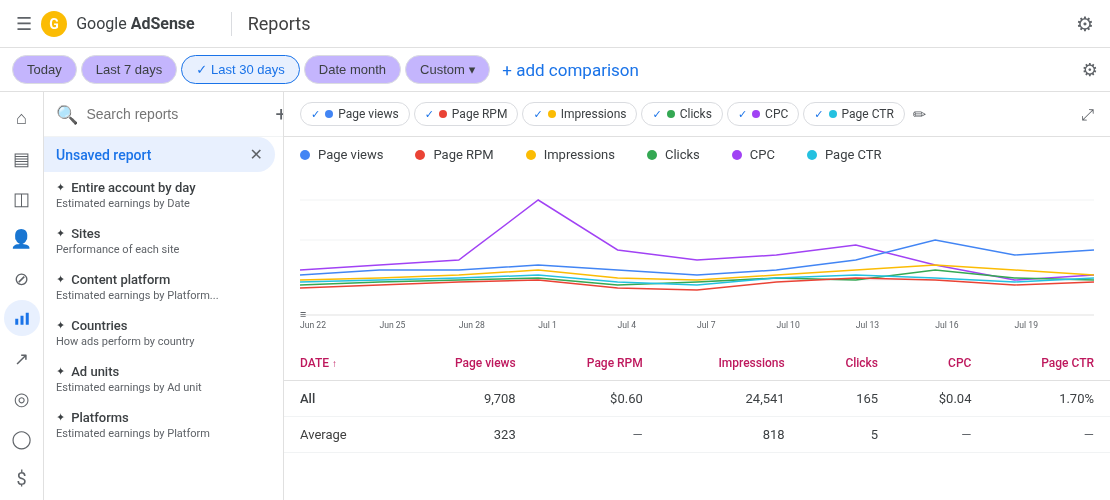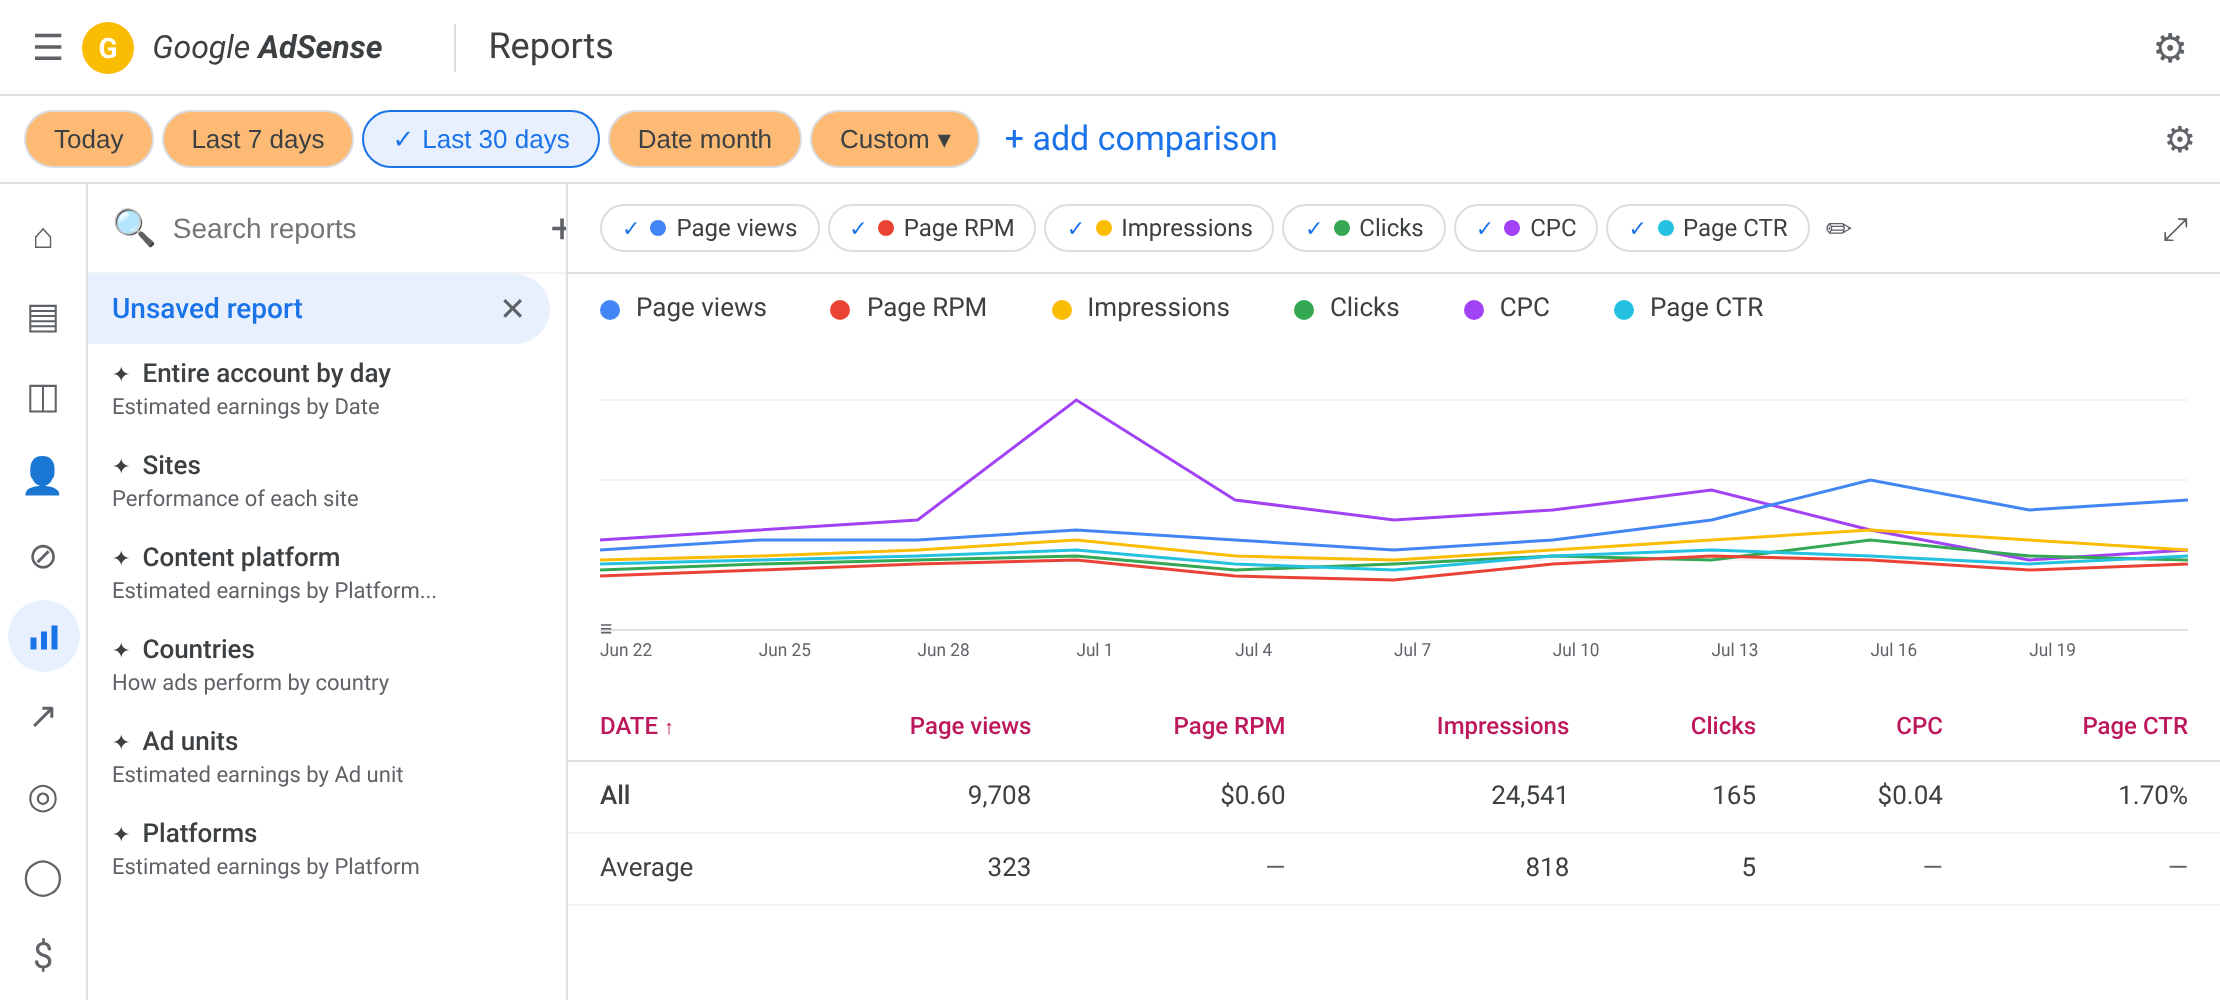--- a/index.html
+++ b/index.html
@@ -3,29 +3,29 @@
   <meta charset="utf-8">
   <style>
     * { box-sizing: border-box; margin: 0; padding: 0; }
     body { font-family: 'Google Sans', Roboto, Arial, sans-serif; font-size: 13px; background: #fff; color: #3c4043; width: 1110px; height: 500px; overflow: hidden; }
 
     
     .topbar { display: flex; align-items: center; height: 48px; padding: 0 16px; border-bottom: 1px solid #e0e0e0; }
     .topbar-logo { display: flex; align-items: center; gap: 8px; margin-right: 20px; }
     .topbar-logo .hamburger { font-size: 18px; color: #5f6368; cursor: pointer; }
     .logo-icon { width: 28px; height: 28px; }
-    .logo-text { font-size: 16px; font-weight: 400; color: #3c4043; font-style: italic; }
+    .logo-text { font-size: 16px; font-weight: 400; color: #3c4043; }
     .divider-v { width: 1px; height: 24px; background: #dadce0; margin: 0 16px; }
     .topbar-title { font-size: 18px; color: #404040; font-weight: 400; }
     .topbar-spacer { flex: 1; }
     .topbar-settings { color: #5f6368; cursor: pointer; font-size: 20px; }
 
     
     .filterbar { display: flex; align-items: center; padding: 8px 12px; border-bottom: 1px solid #e0e0e0; gap: 4px; height: 44px; }
-    .filter-btn { padding: 6px 14px; border-radius: 20px; border: 1px solid #dadce0; background: #fdba74; font-size: 13px; cursor: pointer; color: #3c4043; white-space: nowrap; display: flex; align-items: center; gap: 4px; }
+    .filter-btn { padding: 6px 14px; border-radius: 20px; border: 1px solid #dadce0; background: #c4b5fd; font-size: 13px; cursor: pointer; color: #3c4043; white-space: nowrap; display: flex; align-items: center; gap: 4px; }
     .filter-btn.active { background: #e8f0fe; border-color: #1a73e8; color: #1a73e8; font-weight: 500; }
     .add-comparison { color: #1a73e8; font-size: 17px; cursor: pointer; display: flex; align-items: center; gap: 4px; margin-left: 8px; }
     .filter-spacer { flex: 1; }
     .gear-btn { color: #5f6368; font-size: 18px; cursor: pointer; background: none; border: none; }
 
     
     .main-layout { display: flex; height: calc(500px - 92px); }
 
     
     .nav-icons { width: 44px; border-right: 1px solid #e0e0e0; display: flex; flex-direction: column; align-items: center; padding-top: 8px; gap: 4px; background: #fff; }

